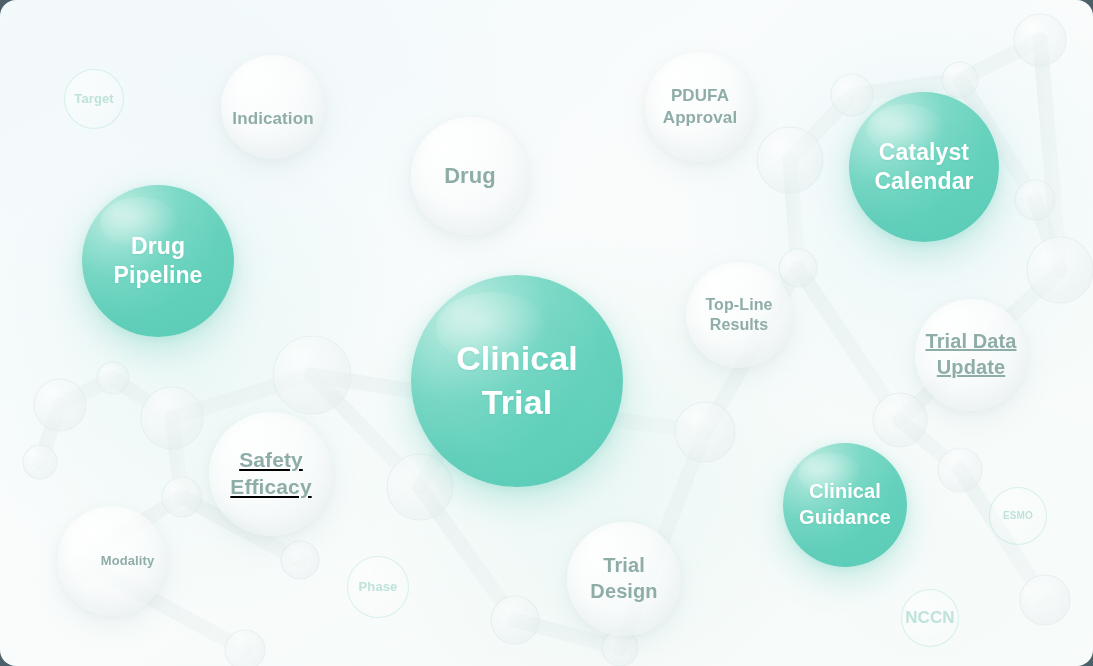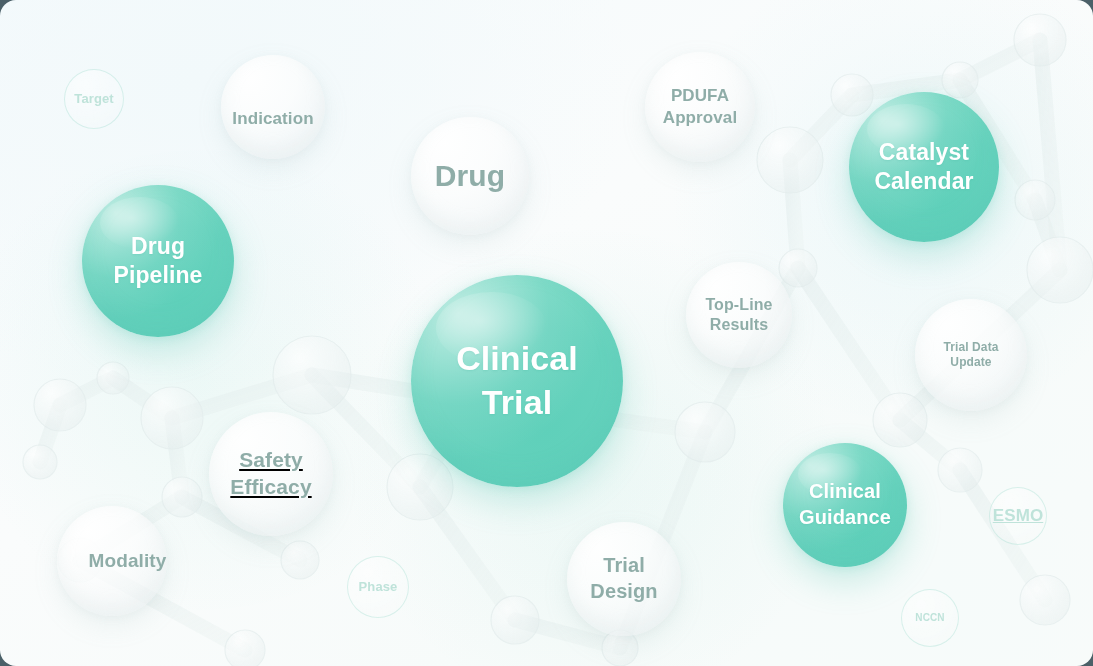--- a/index.html
+++ b/index.html
@@ -203,65 +203,65 @@
   </svg>
 
   <div id="bubble-layer">
       <div class="bubble ghost" style="left: 64px; top: 69px; width: 60px; height: 60px;">
         <span class="lbl" style="font-size: 13px;">Target</span>
       </div>
       <div class="bubble frost" style="left: 221px; top: 55px; width: 104px; height: 104px;">
         <span class="lbl" style="font-size: 17px; margin-top: 24px;">Indication</span>
       </div>
       <div class="bubble frost" style="left: 411px; top: 117px; width: 118px; height: 118px;">
-        <span class="lbl" style="font-size: 30px;">Drug</span>
+        <span class="lbl" style="font-size: 22px;">Drug</span>
       </div>
       <div class="bubble frost" style="left: 645px; top: 52px; width: 110px; height: 110px; align-items: center;">
         <span class="lbl" style="font-size: 17px;">PDUFA
 Approval</span>
       </div>
       <div class="bubble accent" style="left: 849px; top: 92px; width: 150px; height: 150px;">
         <span class="lbl" style="font-size: 23px;">Catalyst
 Calendar</span>
       </div>
       <div class="bubble accent" style="left: 82px; top: 185px; width: 152px; height: 152px;">
         <span class="lbl" style="font-size: 23px;">Drug
 Pipeline</span>
       </div>
       <div class="bubble frost" style="left: 686px; top: 262px; width: 106px; height: 106px; justify-content: center;">
         <span class="lbl" style="font-size: 16px;">Top-Line
 Results</span>
       </div>
       <div class="bubble frost" style="left: 915px; top: 299px; width: 112px; height: 112px;">
-        <span class="lbl" style="font-size: 12px;">Trial Data
+        <span class="lbl" style="font-size: 20px; text-decoration: underline;">Trial Data
 Update</span>
       </div>
       <div class="bubble accent" style="left: 411px; top: 275px; width: 212px; height: 212px;">
         <span class="lbl" style="font-size: 34px;">Clinical
 Trial</span>
       </div>
       <div class="bubble frost" style="left: 209px; top: 412px; width: 124px; height: 124px; text-decoration: underline;">
         <span class="lbl" style="font-size: 21px;">Safety
 Efficacy</span>
       </div>
       <div class="bubble accent" style="left: 783px; top: 443px; width: 124px; height: 124px;">
         <span class="lbl" style="font-size: 20px;">Clinical
 Guidance</span>
       </div>
       <div class="bubble ghost" style="left: 989px; top: 487px; width: 58px; height: 58px;">
-        <span class="lbl" style="font-size: 17px; text-decoration: underline;">ESMO</span>
+        <span class="lbl" style="font-size: 10px;">ESMO</span>
       </div>
       <div class="bubble frost" style="left: 57px; top: 506px; width: 110px; height: 110px;">
-        <span class="lbl" style="font-size: 19px; margin-left: 31px;">Modality</span>
+        <span class="lbl" style="font-size: 13px; margin-left: 31px;">Modality</span>
       </div>
       <div class="bubble frost" style="left: 567px; top: 522px; width: 114px; height: 114px;">
         <span class="lbl" style="font-size: 20px;">Trial
 Design</span>
       </div>
       <div class="bubble ghost" style="left: 347px; top: 556px; width: 62px; height: 62px;">
         <span class="lbl" style="font-size: 13px;">Phase</span>
       </div>
       <div class="bubble ghost" style="left: 901px; top: 589px; width: 58px; height: 58px;">
-        <span class="lbl" style="font-size: 10px;">NCCN</span>
+        <span class="lbl" style="font-size: 17px;">NCCN</span>
       </div>
     </div>
 
 </div>
 
 </body></html>

